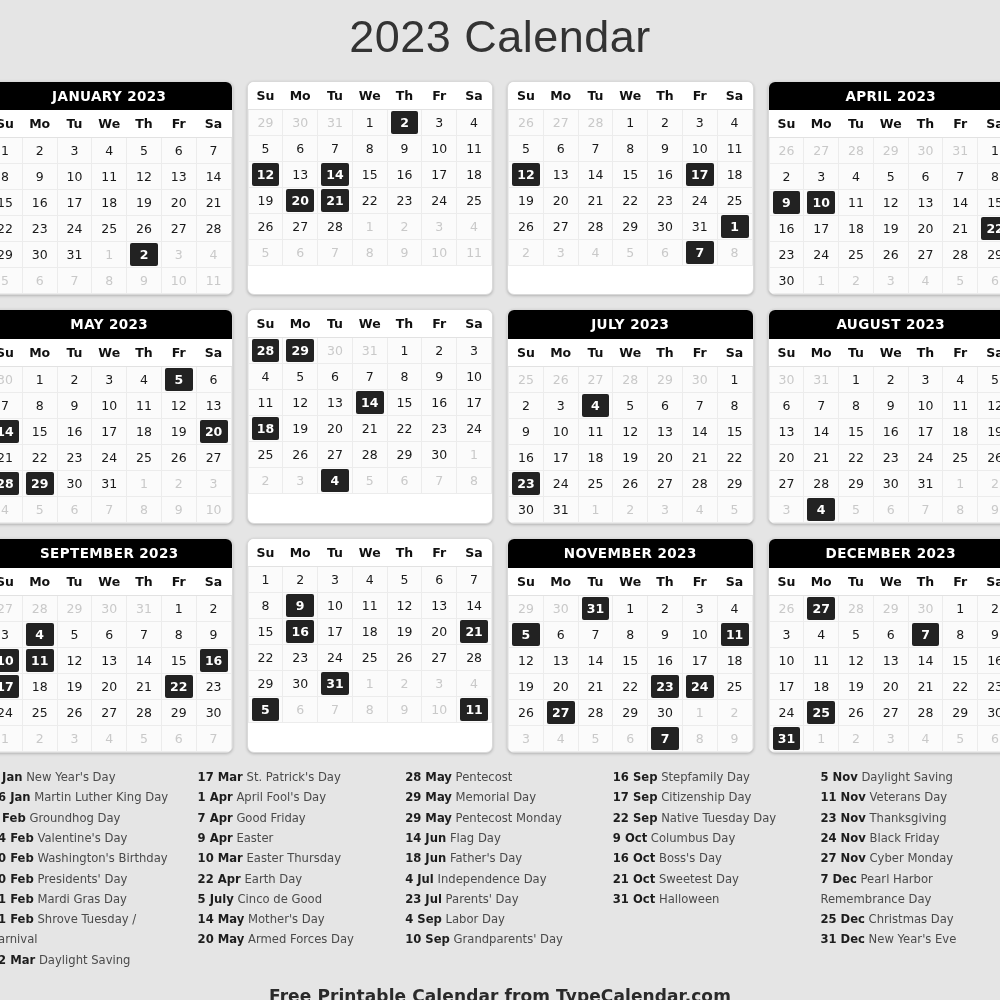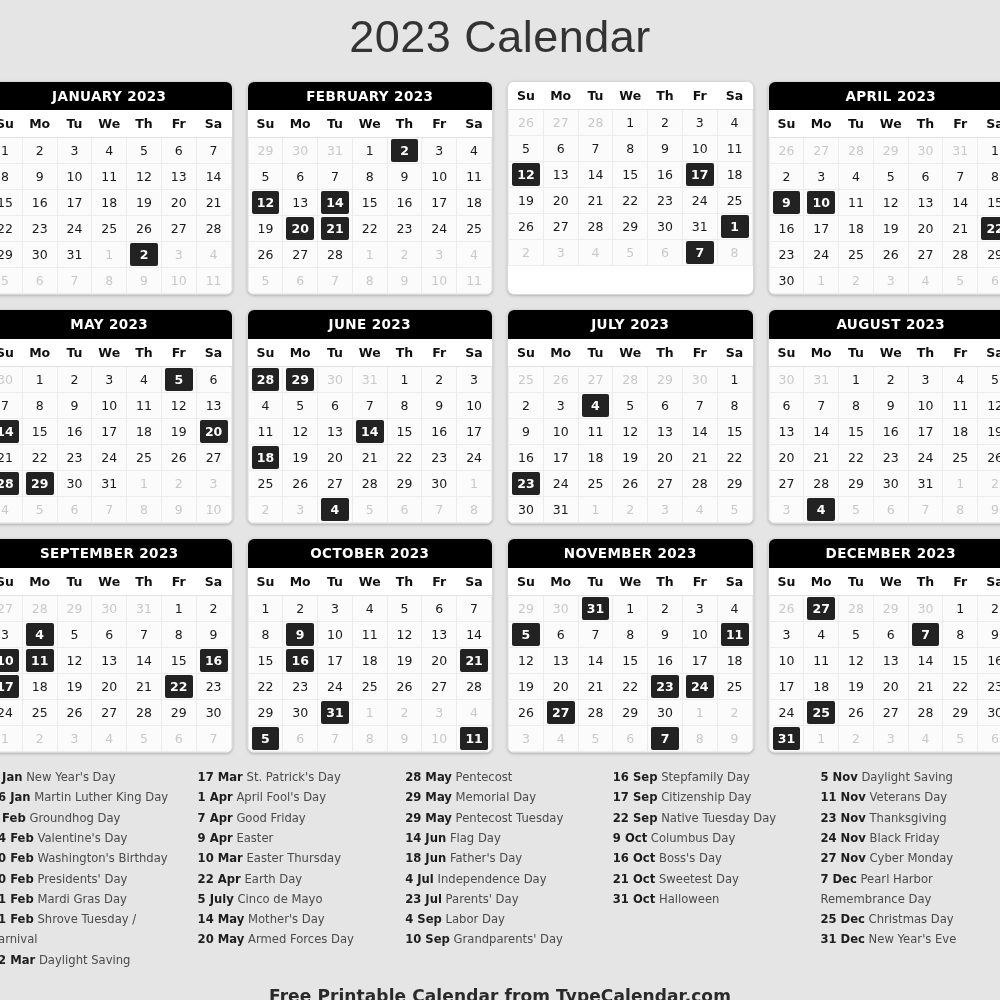--- a/index.html
+++ b/index.html
@@ -320,21 +320,20 @@
                   <span class="daybox">10</span>
                 </td>
                 <td class="other">
                   <span class="daybox">11</span>
                 </td>
               </tr>
             </tbody>
           </table>
         </div>
         <div class="month-card">
-          <div class="month-title">FEBRUARY 2023</div>
           <table class="month">
             <thead>
               <tr>
                 <th>Su</th>
                 <th>Mo</th>
                 <th>Tu</th>
                 <th>We</th>
                 <th>Th</th>
                 <th>Fr</th>
                 <th>Sa</th>
@@ -943,21 +942,20 @@
                   <span class="daybox">9</span>
                 </td>
                 <td class="other">
                   <span class="daybox">10</span>
                 </td>
               </tr>
             </tbody>
           </table>
         </div>
         <div class="month-card">
-          <div class="month-title">JUNE 2023</div>
           <table class="month">
             <thead>
               <tr>
                 <th>Su</th>
                 <th>Mo</th>
                 <th>Tu</th>
                 <th>We</th>
                 <th>Th</th>
                 <th>Fr</th>
                 <th>Sa</th>
@@ -1567,21 +1565,20 @@
                   <span class="daybox">6</span>
                 </td>
                 <td class="other">
                   <span class="daybox">7</span>
                 </td>
               </tr>
             </tbody>
           </table>
         </div>
         <div class="month-card">
-          <div class="month-title">OCTOBER 2023</div>
           <table class="month">
             <thead>
               <tr>
                 <th>Su</th>
                 <th>Mo</th>
                 <th>Tu</th>
                 <th>We</th>
                 <th>Th</th>
                 <th>Fr</th>
                 <th>Sa</th>
@@ -2055,28 +2052,28 @@
           <div class="holiday-item"><span class="hdate">21 Feb</span> <span class="hname">Shrove Tuesday / Carnival</span></div>
           <div class="holiday-item"><span class="hdate">12 Mar</span> <span class="hname">Daylight Saving</span></div>
         </div>
         <div class="holiday-col">
           <div class="holiday-item"><span class="hdate">17 Mar</span> <span class="hname">St. Patrick's Day</span></div>
           <div class="holiday-item"><span class="hdate">1 Apr</span> <span class="hname">April Fool's Day</span></div>
           <div class="holiday-item"><span class="hdate">7 Apr</span> <span class="hname">Good Friday</span></div>
           <div class="holiday-item"><span class="hdate">9 Apr</span> <span class="hname">Easter</span></div>
           <div class="holiday-item"><span class="hdate">10 Mar</span> <span class="hname">Easter Thursday</span></div>
           <div class="holiday-item"><span class="hdate">22 Apr</span> <span class="hname">Earth Day</span></div>
-          <div class="holiday-item"><span class="hdate">5 July</span> <span class="hname">Cinco de Mayo</span></div>
+          <div class="holiday-item"><span class="hdate">5 July</span> <span class="hname">Cinco de Good</span></div>
           <div class="holiday-item"><span class="hdate">14 May</span> <span class="hname">Mother's Day</span></div>
           <div class="holiday-item"><span class="hdate">20 May</span> <span class="hname">Armed Forces Day</span></div>
         </div>
         <div class="holiday-col">
           <div class="holiday-item"><span class="hdate">28 May</span> <span class="hname">Pentecost</span></div>
           <div class="holiday-item"><span class="hdate">29 May</span> <span class="hname">Memorial Day</span></div>
-          <div class="holiday-item"><span class="hdate">29 May</span> <span class="hname">Pentecost Tuesday</span></div>
+          <div class="holiday-item"><span class="hdate">29 May</span> <span class="hname">Pentecost Monday</span></div>
           <div class="holiday-item"><span class="hdate">14 Jun</span> <span class="hname">Flag Day</span></div>
           <div class="holiday-item"><span class="hdate">18 Jun</span> <span class="hname">Father's Day</span></div>
           <div class="holiday-item"><span class="hdate">4 Jul</span> <span class="hname">Independence Day</span></div>
           <div class="holiday-item"><span class="hdate">23 Jul</span> <span class="hname">Parents' Day</span></div>
           <div class="holiday-item"><span class="hdate">4 Sep</span> <span class="hname">Labor Day</span></div>
           <div class="holiday-item"><span class="hdate">10 Sep</span> <span class="hname">Grandparents' Day</span></div>
         </div>
         <div class="holiday-col">
           <div class="holiday-item"><span class="hdate">16 Sep</span> <span class="hname">Stepfamily Day</span></div>
           <div class="holiday-item"><span class="hdate">17 Sep</span> <span class="hname">Citizenship Day</span></div>

